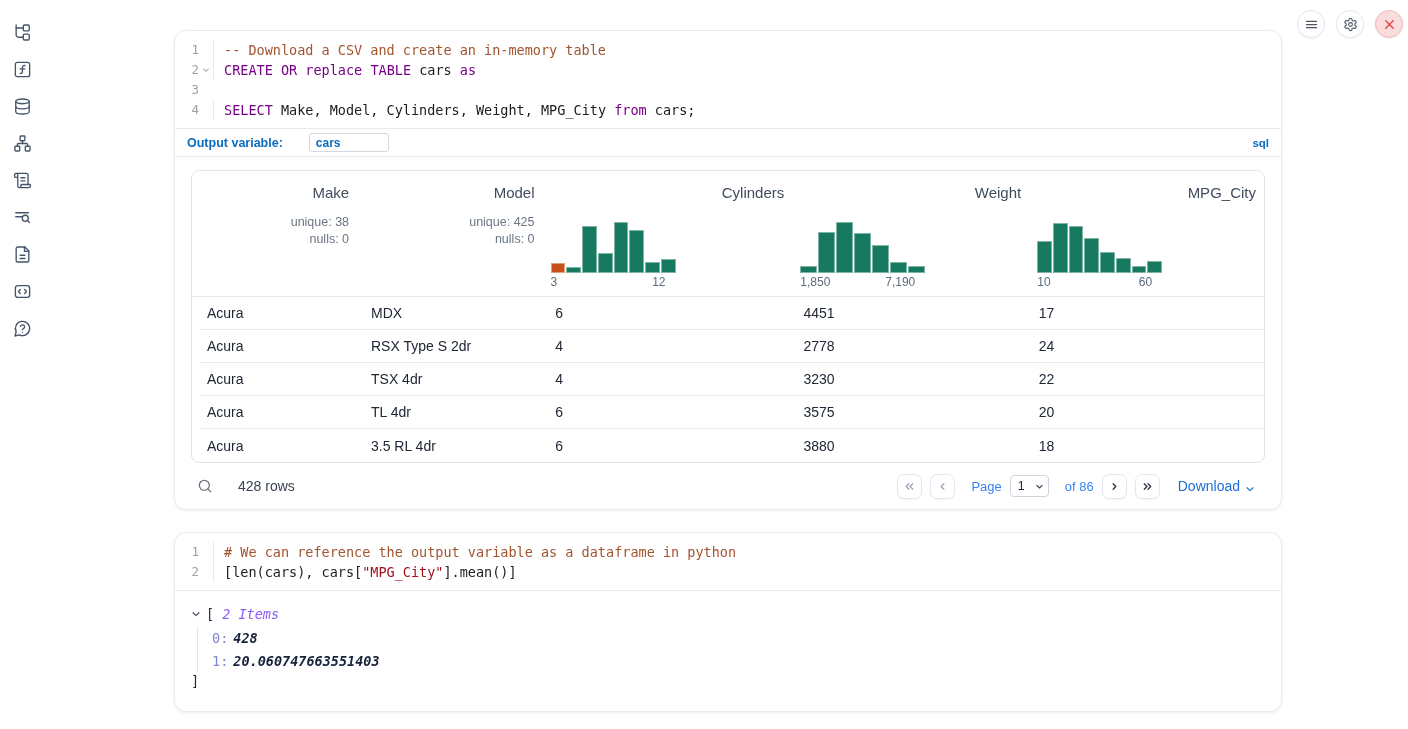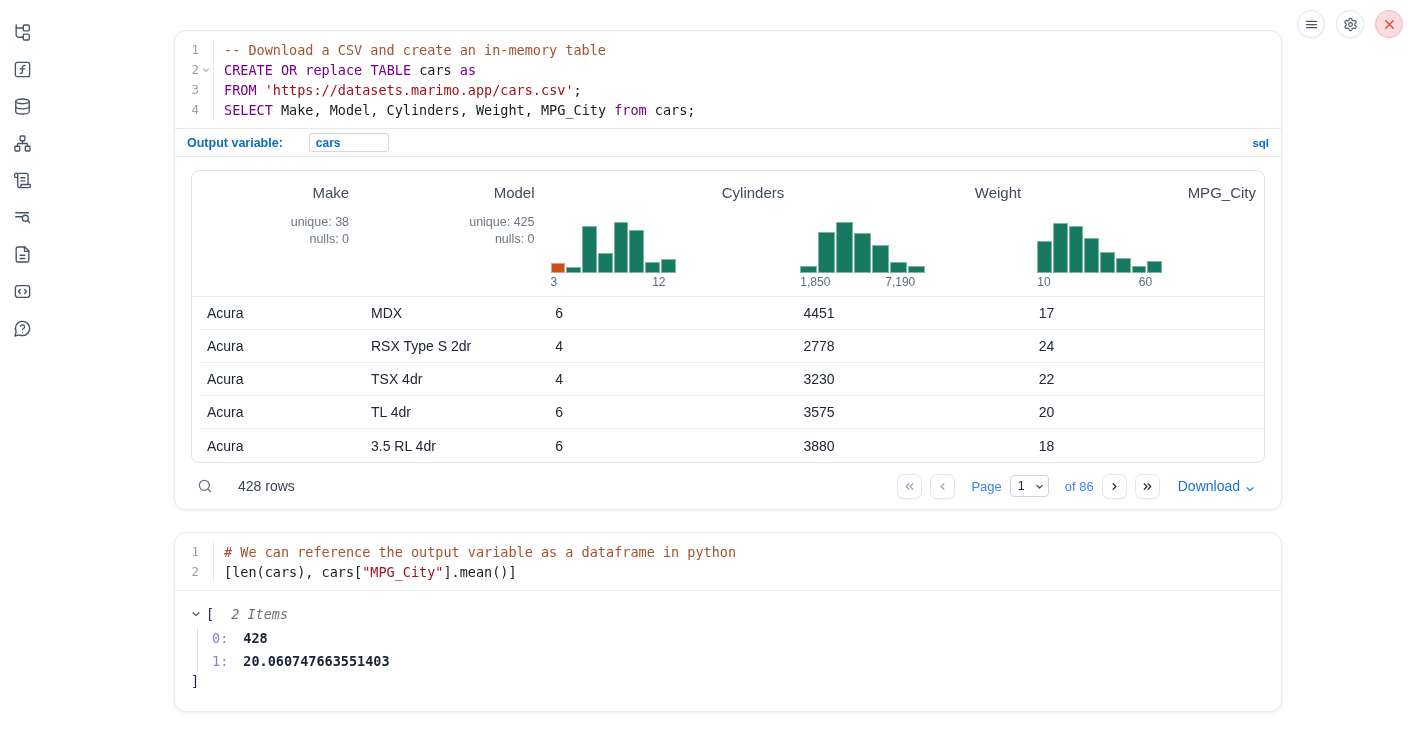--- a/index.html
+++ b/index.html
@@ -92,25 +92,25 @@
     font-size:14px; font-family:"Liberation Sans",sans-serif; display:flex;
     align-items:flex-end; gap:5px; cursor:pointer; }
   .download-btn svg { width:10px; height:10px; }
 
   
   .tree-output { border-top:1px solid #ececec; padding:15px 16px 20px 16px;
     font-family:"DejaVu Sans Mono", monospace; font-size:13.5px; color:#1e293b; }
   .tree-head { display:flex; align-items:center; gap:5px; }
   .tree-chevron { color:#475569; display:flex; cursor:pointer; }
   .tree-chevron svg { width:10px; height:10px; }
-  .items-label { color:#737373; font-style:italic; margin-left:12px; }
+  .items-label { color:#8b5cf6; font-style:italic; margin-left:3px; }
   .tree-entries { margin:5px 0 0 6px; border-left:1px solid #e2e6ea; padding-left:14px; }
   .tree-entry { line-height:22.5px; }
   .idx { color:#8083d3; }
-  .val { color:#16233a; font-weight:700; margin-left:15px; }
+  .val { color:#16233a; font-weight:700; margin-left:5px;font-style:italic; }
   .bracket-close { margin-top:1px; }
 </style>
 </head>
 <body>
 
 <nav class="sidebar">
   <button class="side-icon" title="">
     <svg viewBox="0 0 24 24" fill="none" stroke="currentColor" stroke-width="1.7" stroke-linecap="round" stroke-linejoin="round">
         <rect x="13" y="2.5" width="7.5" height="7.5" rx="1.5"></rect>
         <rect x="13" y="14" width="7.5" height="7.5" rx="1.5"></rect>
@@ -217,21 +217,20 @@
           <span class="fold">
             <svg viewBox="0 0 24 24" fill="none" stroke="currentColor" stroke-width="3.4" stroke-linecap="round" stroke-linejoin="round">
               <path d="m5 9 7 7 7-7"></path>
             </svg>
           </span>
           <span class="code-text"><span class="tok-kw">CREATE</span><span class="tok-plain"> </span><span class="tok-kw">OR</span><span class="tok-plain"> </span><span class="tok-kw">replace</span><span class="tok-plain"> </span><span class="tok-kw">TABLE</span><span class="tok-plain"> cars </span><span class="tok-kw">as</span></span>
         </div>
         <div class="code-line">
           <span class="gutter-num">3</span>
           <span class="fold"></span>
-          <span class="code-text"><span class="tok-kw">FROM</span><span class="tok-plain"> </span><span class="tok-str">'https://datasets.marimo.app/cars.csv'</span><span class="tok-plain">;</span></span>
         </div>
         <div class="code-line">
           <span class="gutter-num">4</span>
           <span class="fold"></span>
           <span class="code-text"><span class="tok-kw">SELECT</span><span class="tok-plain"> Make, Model, Cylinders, Weight, MPG_City </span><span class="tok-kw">from</span><span class="tok-plain"> cars;</span></span>
         </div>
       </div>
 
     <div class="outvar-row">
       <span class="outvar-label">Output variable:</span>

